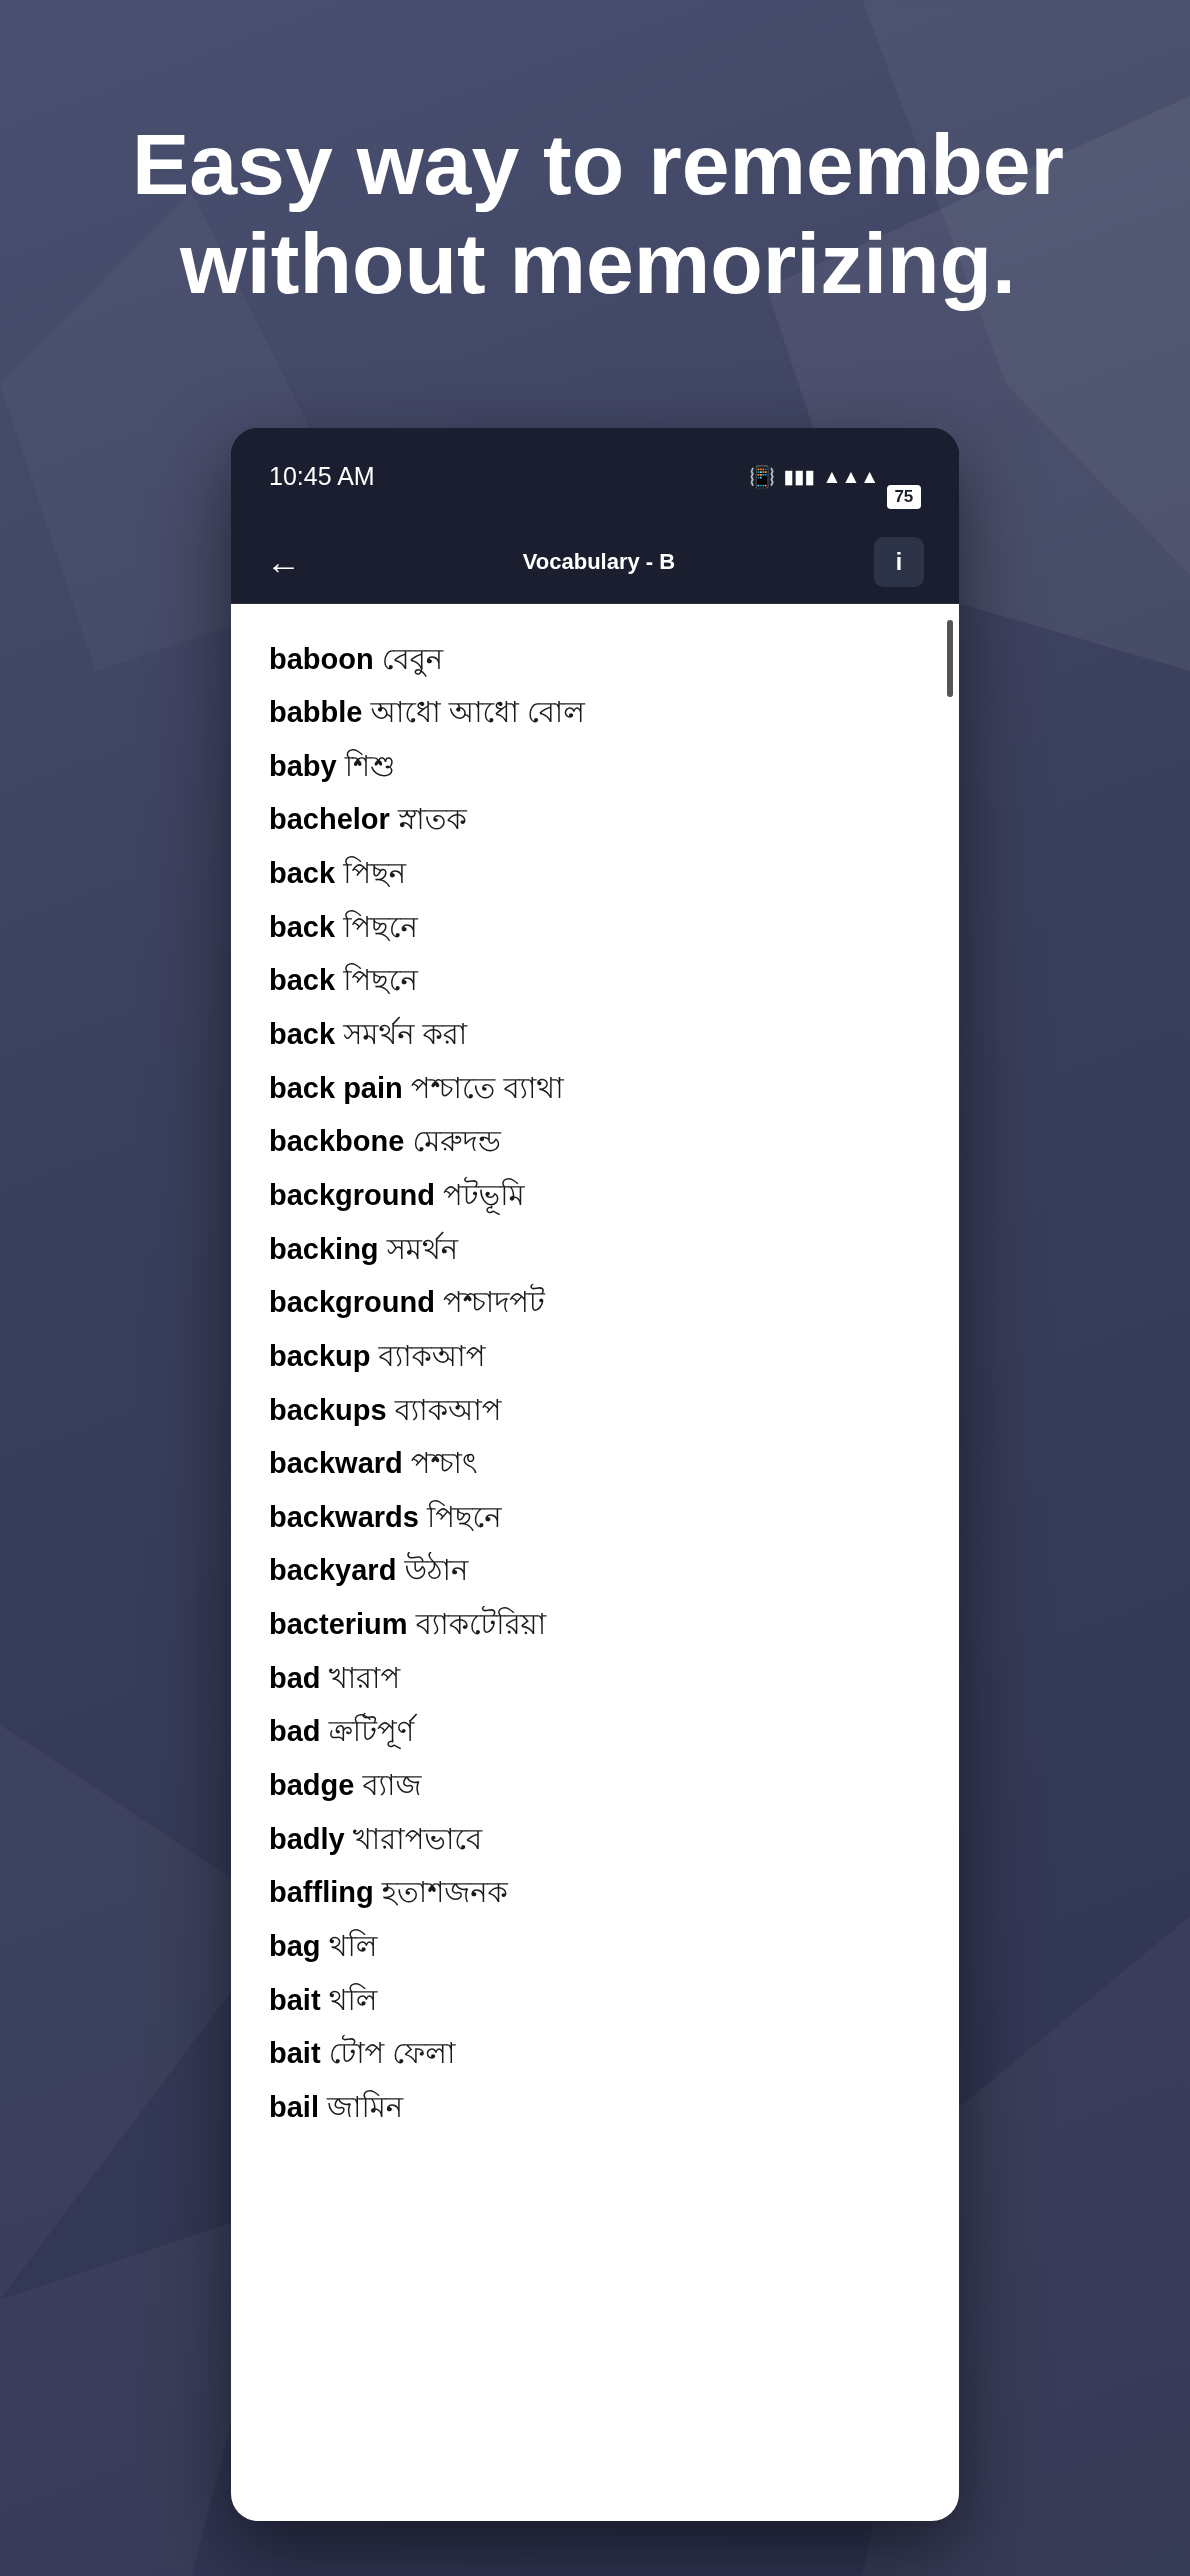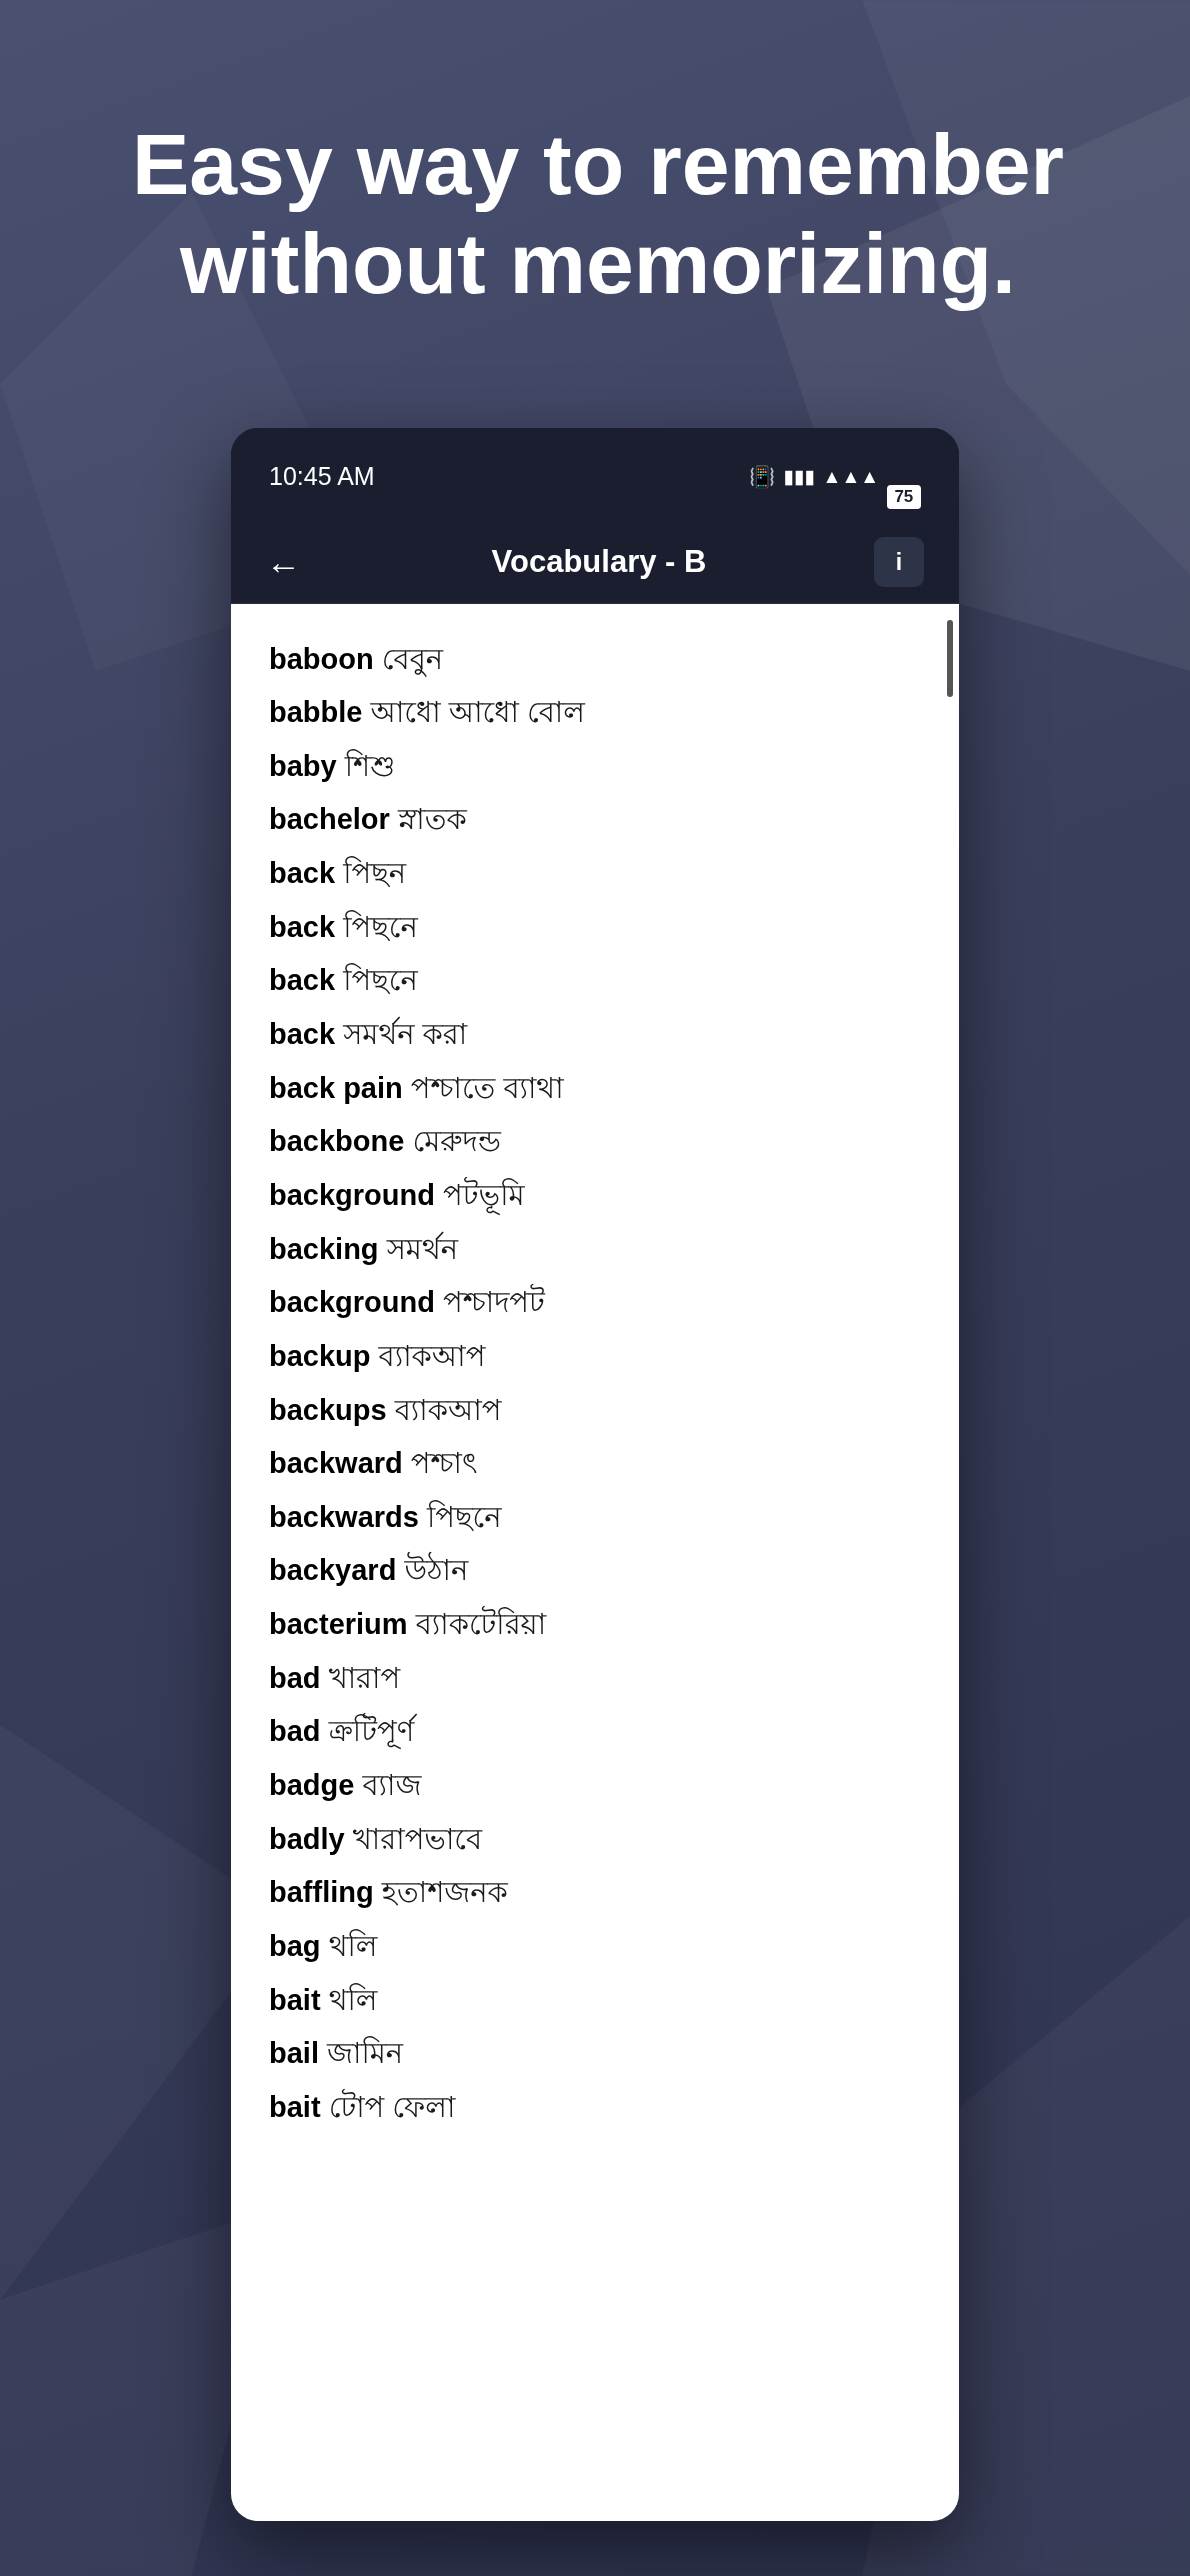--- a/index.html
+++ b/index.html
@@ -93,21 +93,21 @@
 
     .back-btn {
       color: white;
       font-size: 35px;
       cursor: pointer;
       margin-right: 23px;
     }
 
     .app-title {
       color: white;
-      font-size: 31px;
+      font-size: 22px;
       font-weight: 700;
       flex: 1;
       text-align: center;
     }
 
     .info-btn {
       width: 50px;
       height: 50px;
       background: #2d3448;
       border-radius: 9.6px;
@@ -210,22 +210,22 @@
         <div class="vocab-item"><span class="en-word">backwards</span> <span class="bn-word">পিছনে</span></div>
         <div class="vocab-item"><span class="en-word">backyard</span> <span class="bn-word">উঠান</span></div>
         <div class="vocab-item"><span class="en-word">bacterium</span> <span class="bn-word">ব্যাকটেরিয়া</span></div>
         <div class="vocab-item"><span class="en-word">bad</span> <span class="bn-word">খারাপ</span></div>
         <div class="vocab-item"><span class="en-word">bad</span> <span class="bn-word">ক্রটিপূর্ণ</span></div>
         <div class="vocab-item"><span class="en-word">badge</span> <span class="bn-word">ব্যাজ</span></div>
         <div class="vocab-item"><span class="en-word">badly</span> <span class="bn-word">খারাপভাবে</span></div>
         <div class="vocab-item"><span class="en-word">baffling</span> <span class="bn-word">হতাশজনক</span></div>
         <div class="vocab-item"><span class="en-word">bag</span> <span class="bn-word">থলি</span></div>
         <div class="vocab-item"><span class="en-word">bait</span> <span class="bn-word">থলি</span></div>
+        <div class="vocab-item"><span class="en-word">bait</span> <span class="bn-word">টোপ ফেলা</span></div>
         <div class="vocab-item"><span class="en-word">bail</span> <span class="bn-word">জামিন</span></div>
-        <div class="vocab-item"><span class="en-word">bait</span> <span class="bn-word">টোপ ফেলা</span></div>
       </div>
 
     <div class="scroll-indicator"></div>
 
   </div>
 
 </div>
 
 
 </body></html>

